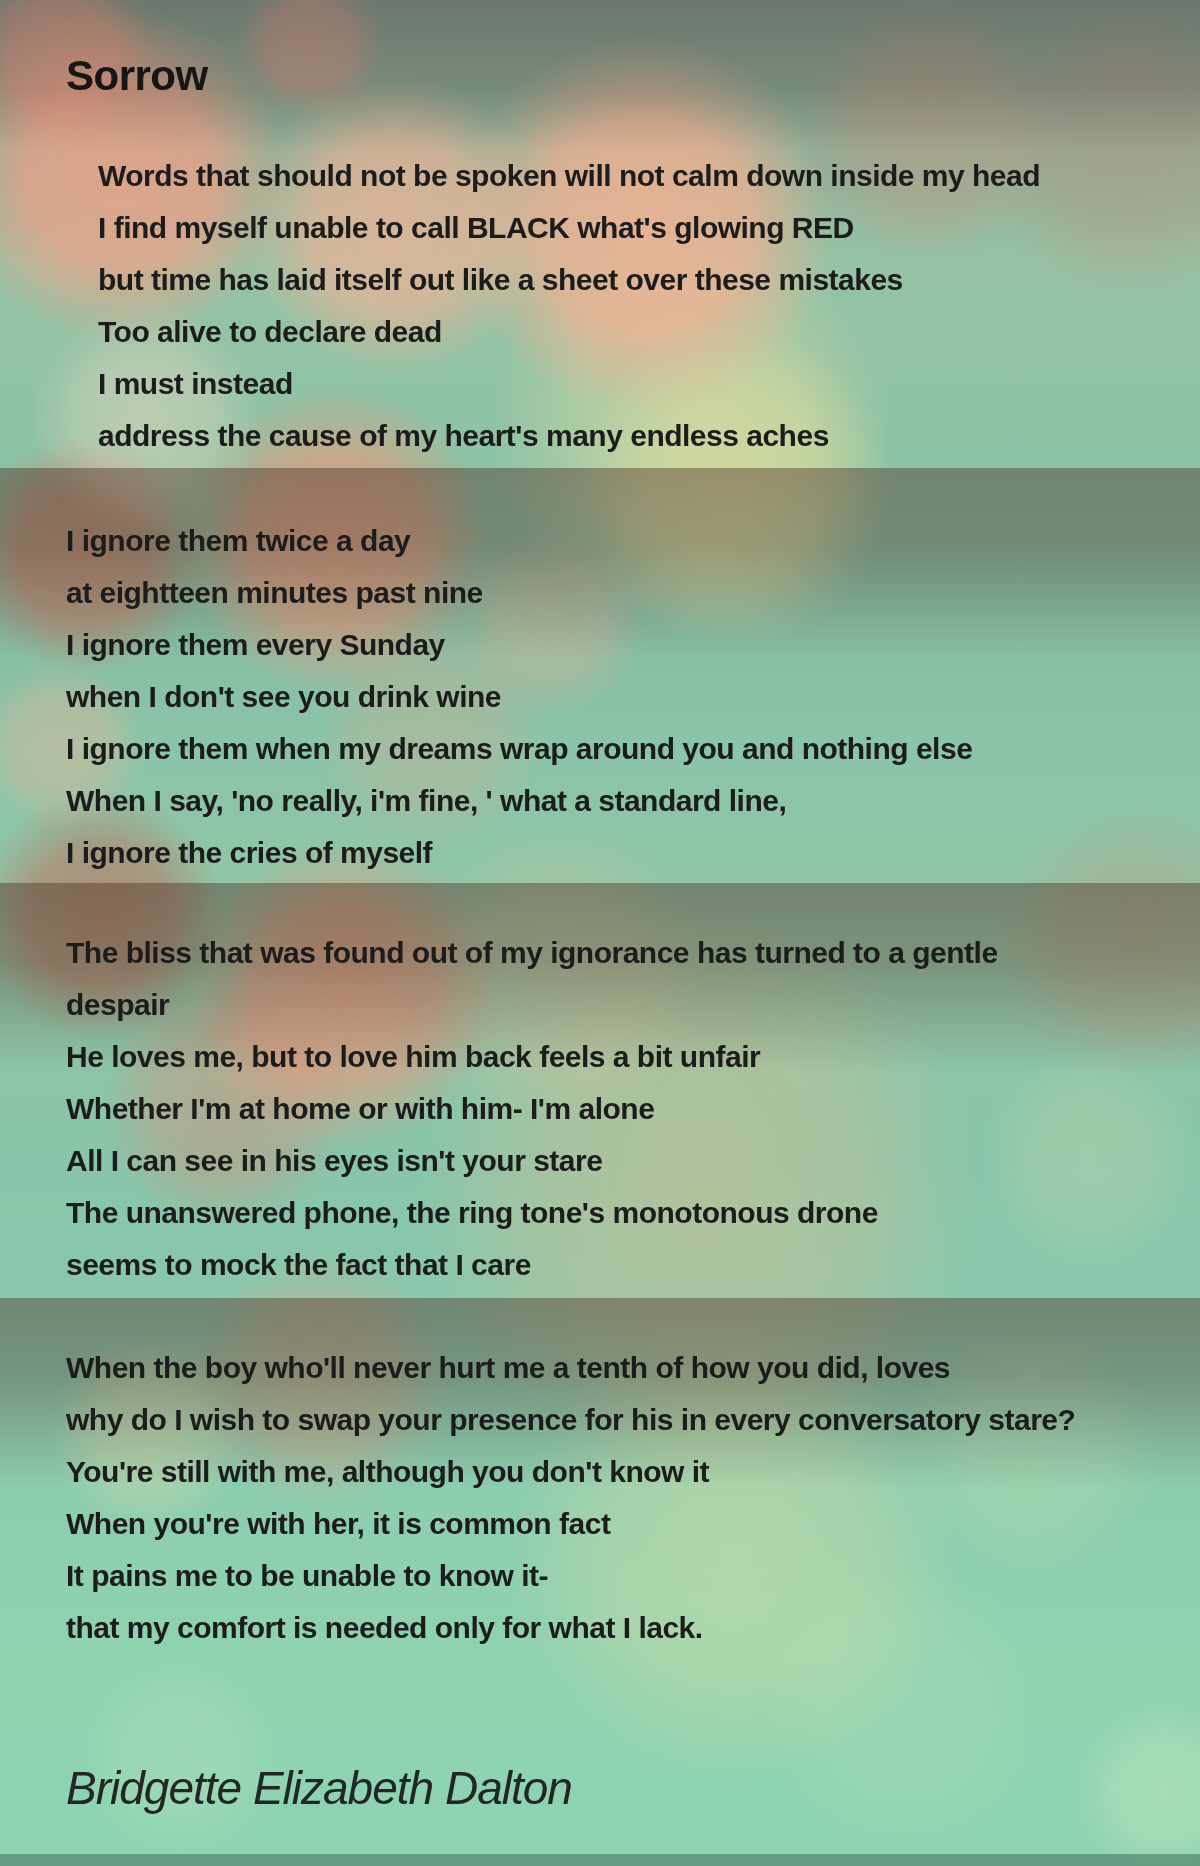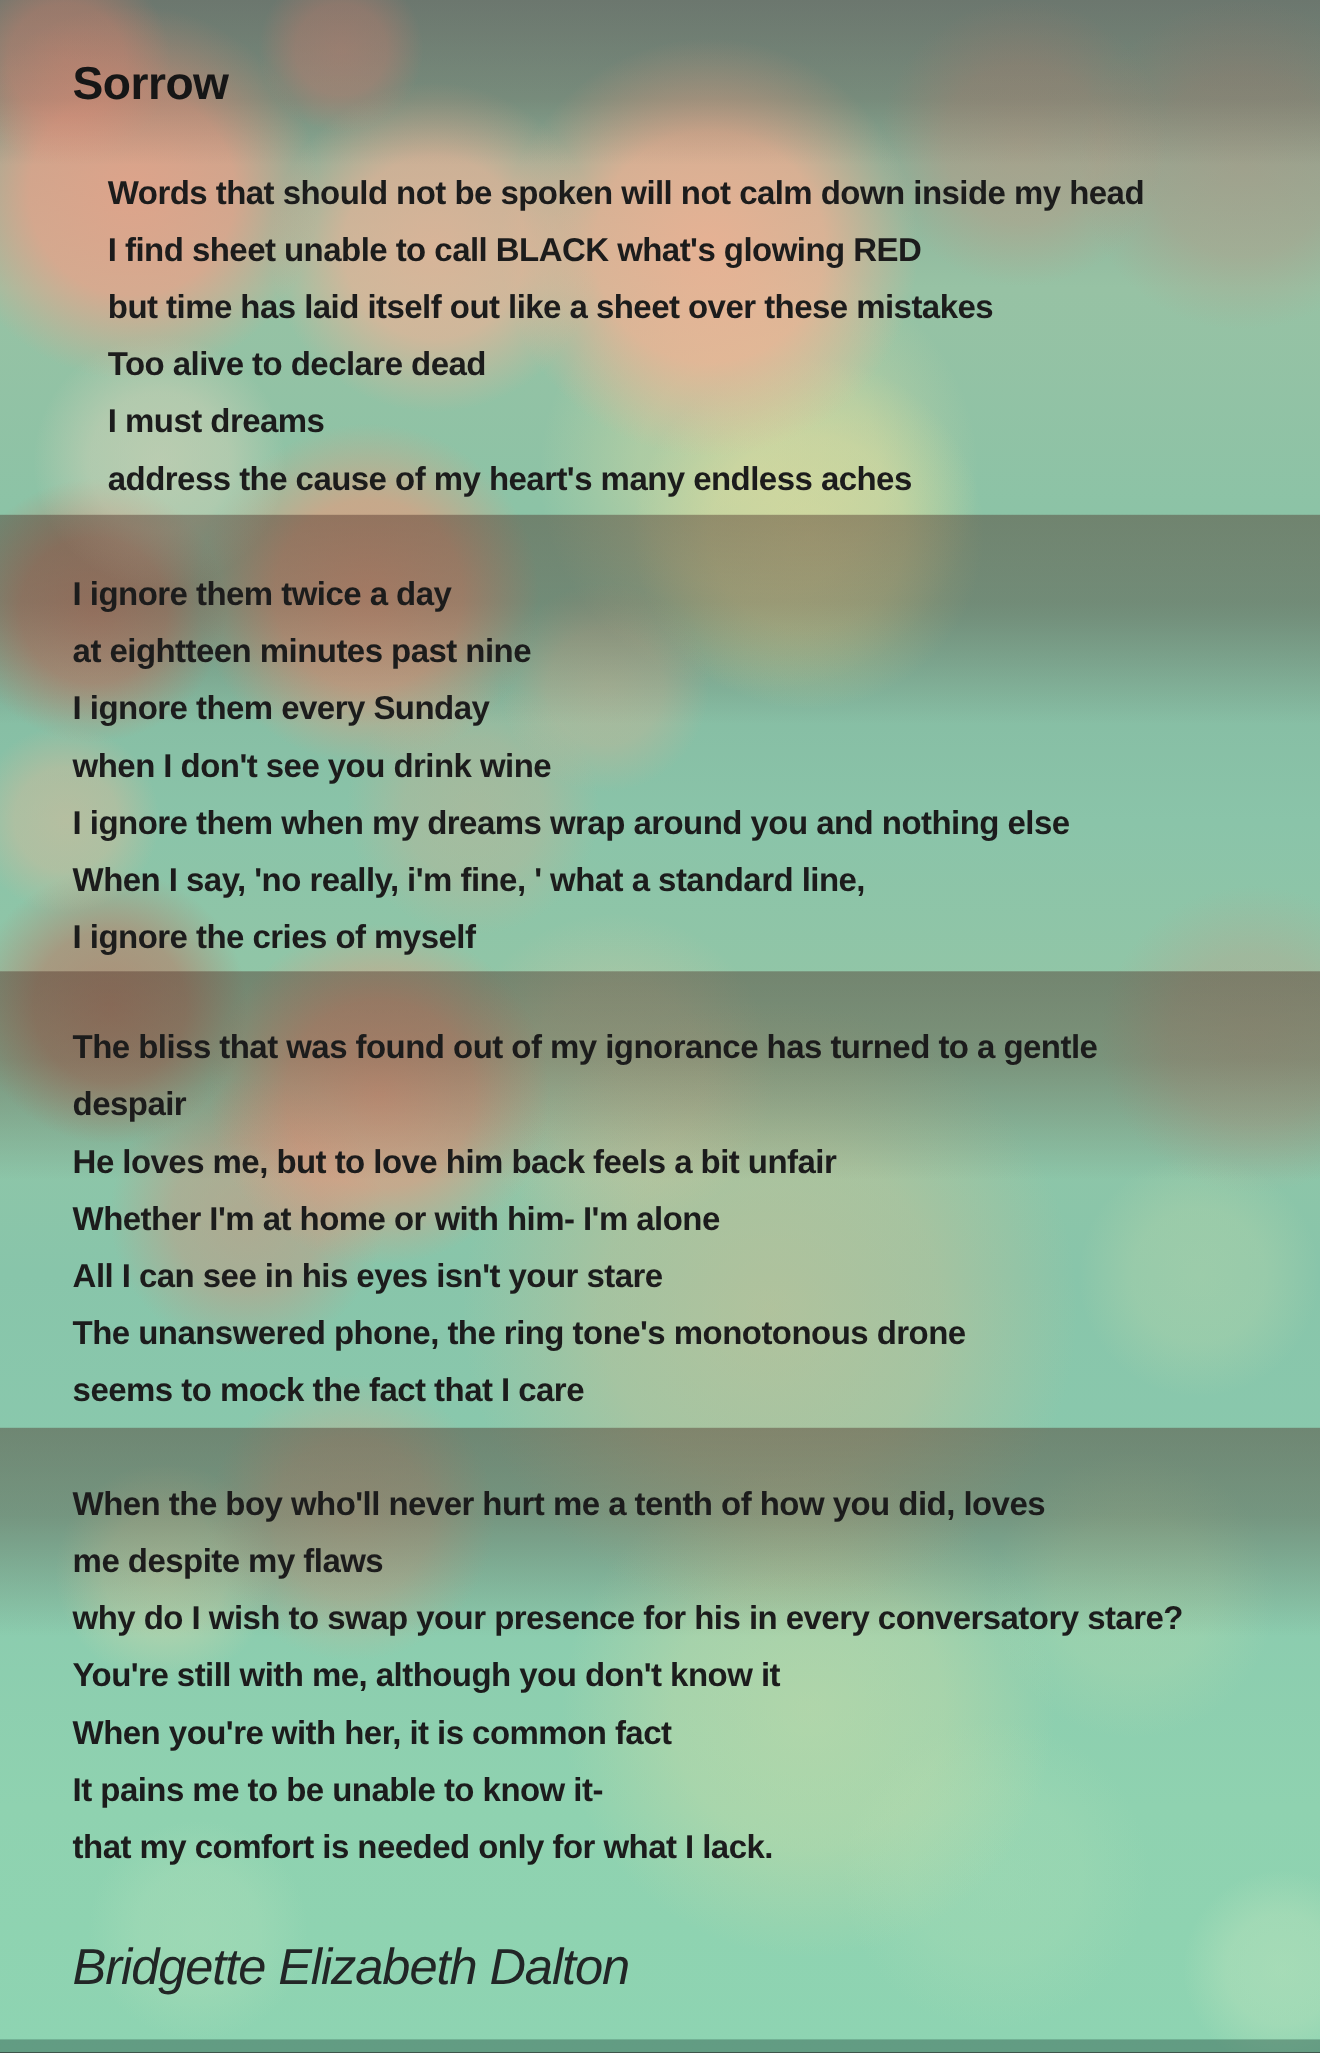--- a/index.html
+++ b/index.html
@@ -96,24 +96,24 @@
   <div class="shade-top"></div>
   <div class="shade" style="top:468px"></div>
   <div class="shade" style="top:883px"></div>
   <div class="shade" style="top:1298px"></div>
   <div class="shade-bottom"></div>
 
   <h1 class="title">Sorrow</h1>
 
   <div class="stanza stanza-1">
     <div>Words that should not be spoken will not calm down inside my head</div>
-    <div>I find sheet unable to call BLACK what's glowing RED</div>
+    <div>I find myself unable to call BLACK what's glowing RED</div>
     <div>but time has laid itself out like a sheet over these mistakes</div>
     <div>Too alive to declare dead</div>
-    <div>I must dreams</div>
+    <div>I must instead</div>
     <div>address the cause of my heart's many endless aches</div>
   </div>
 
   <div class="stanza stanza-2">
     <div>I ignore them twice a day</div>
     <div>at eightteen minutes past nine</div>
     <div>I ignore them every Sunday</div>
     <div>when I don't see you drink wine</div>
     <div>I ignore them when my dreams wrap around you and nothing else</div>
     <div>When I say, 'no really, i'm fine, ' what a standard line,</div>
@@ -125,21 +125,20 @@
     <div>despair</div>
     <div>He loves me, but to love him back feels a bit unfair</div>
     <div>Whether I'm at home or with him- I'm alone</div>
     <div>All I can see in his eyes isn't your stare</div>
     <div>The unanswered phone, the ring tone's monotonous drone</div>
     <div>seems to mock the fact that I care</div>
   </div>
 
   <div class="stanza stanza-4">
     <div>When the boy who'll never hurt me a tenth of how you did, loves</div>
-    <div>me despite my flaws</div>
     <div>why do I wish to swap your presence for his in every conversatory stare?</div>
     <div>You're still with me, although you don't know it</div>
     <div>When you're with her, it is common fact</div>
     <div>It pains me to be unable to know it-</div>
     <div>that my comfort is needed only for what I lack.</div>
   </div>
 
   <div class="signature">Bridgette Elizabeth Dalton</div>
 
 </div>

